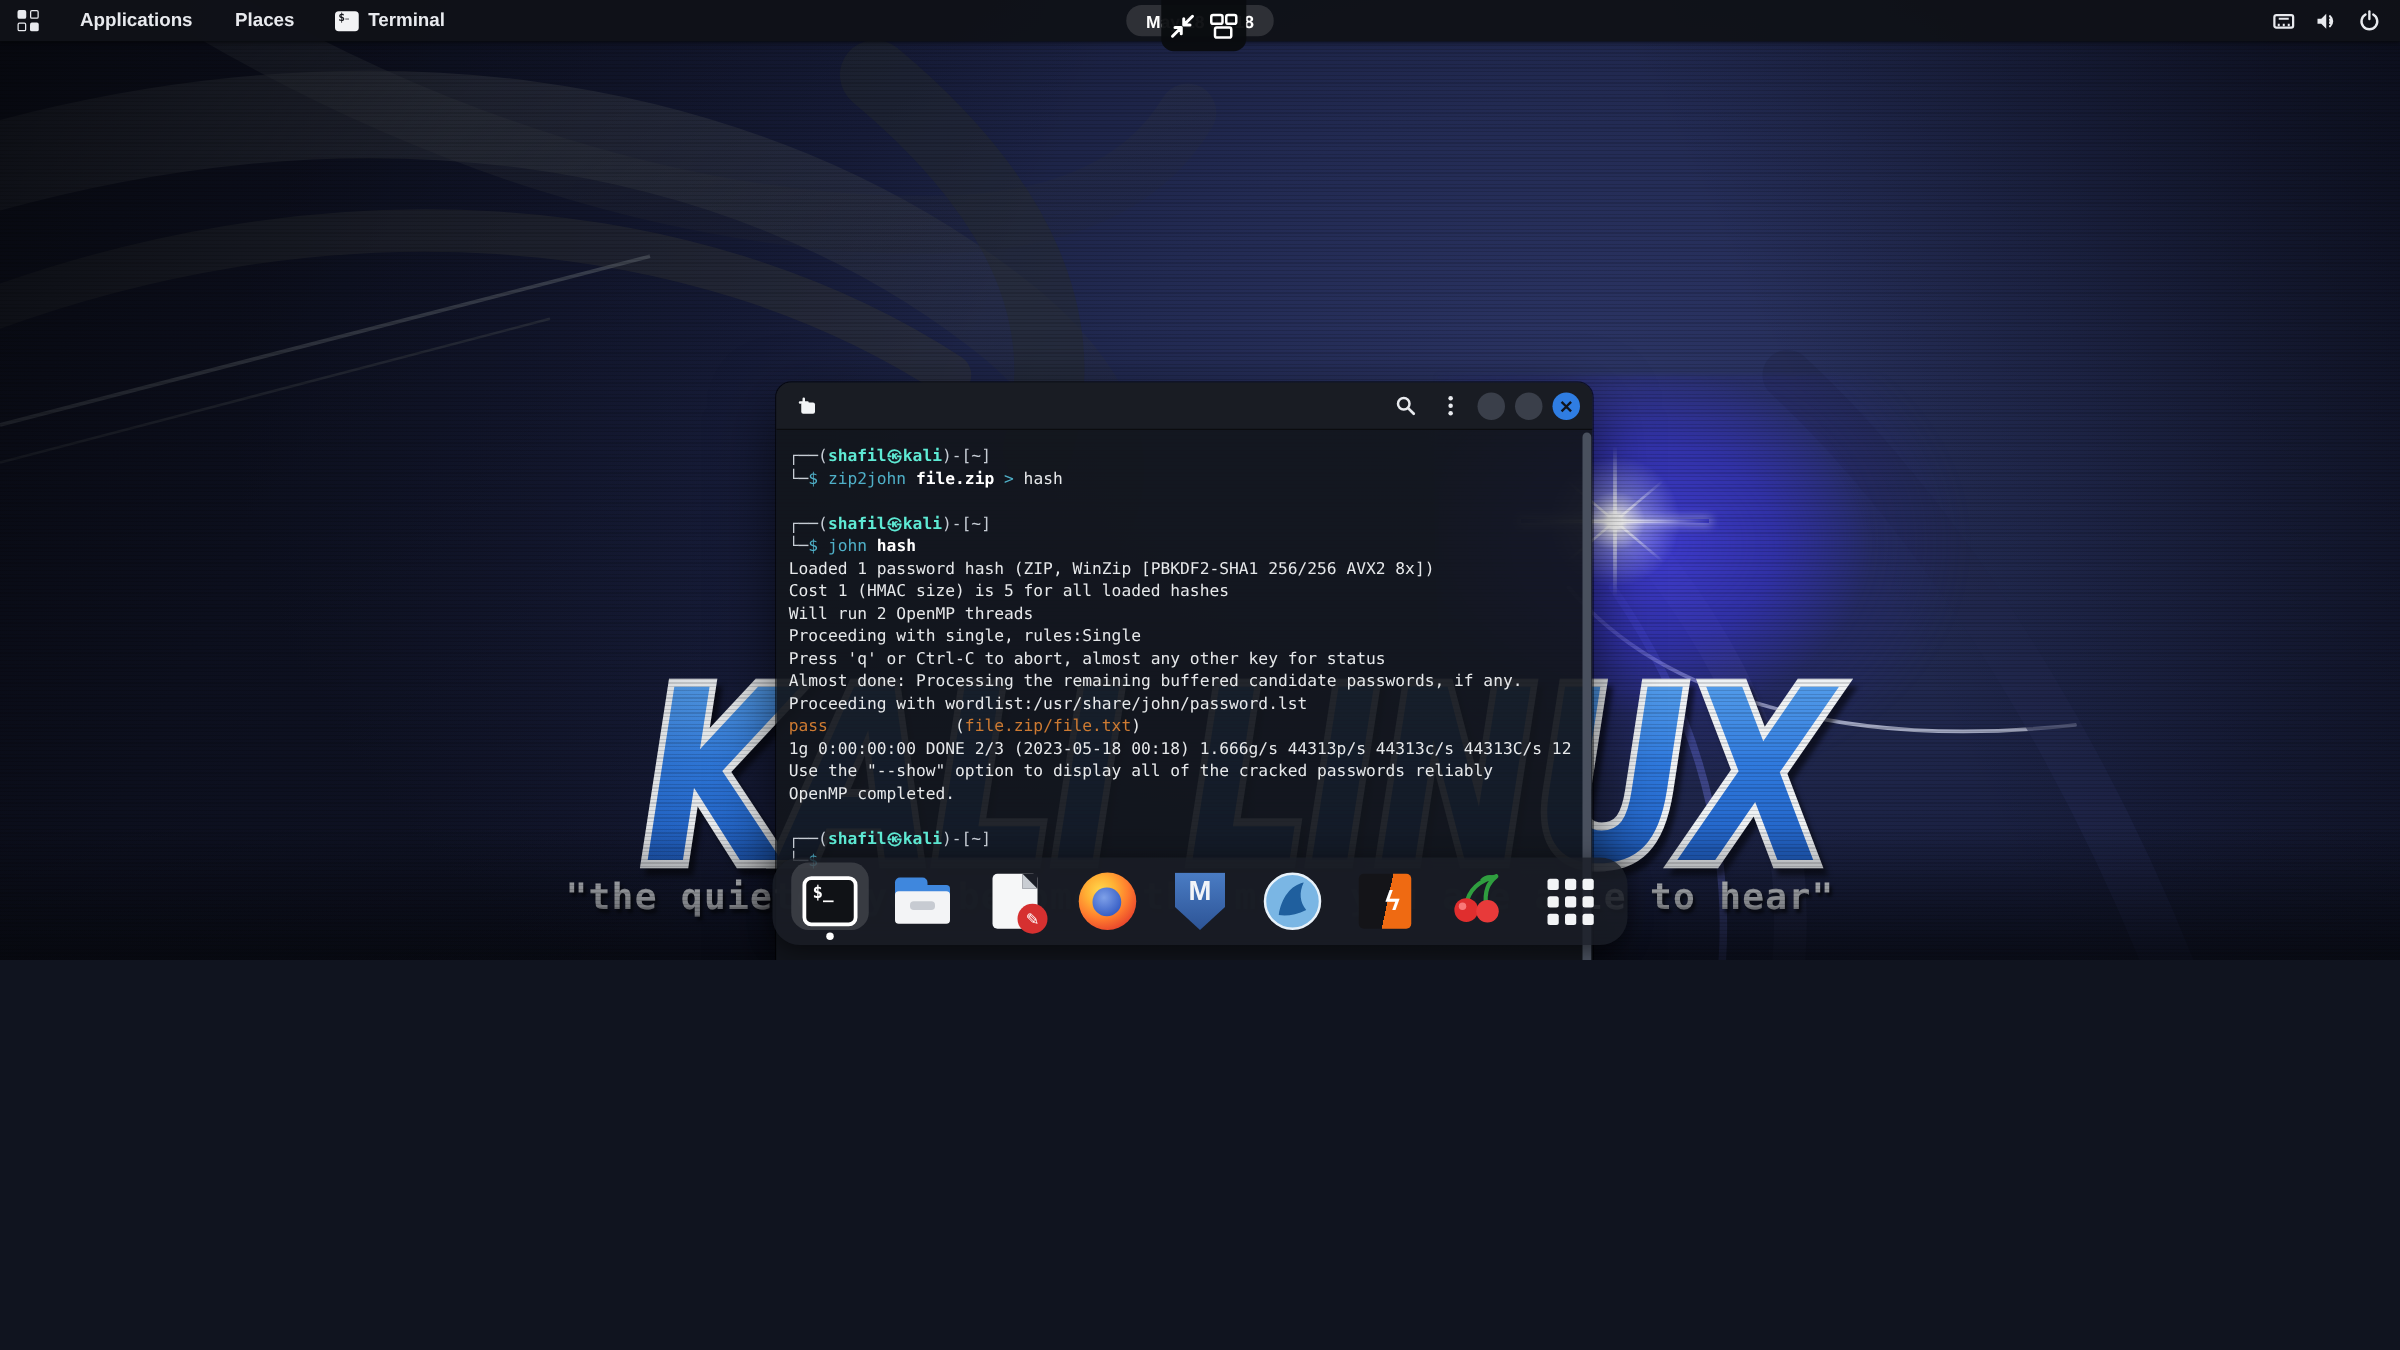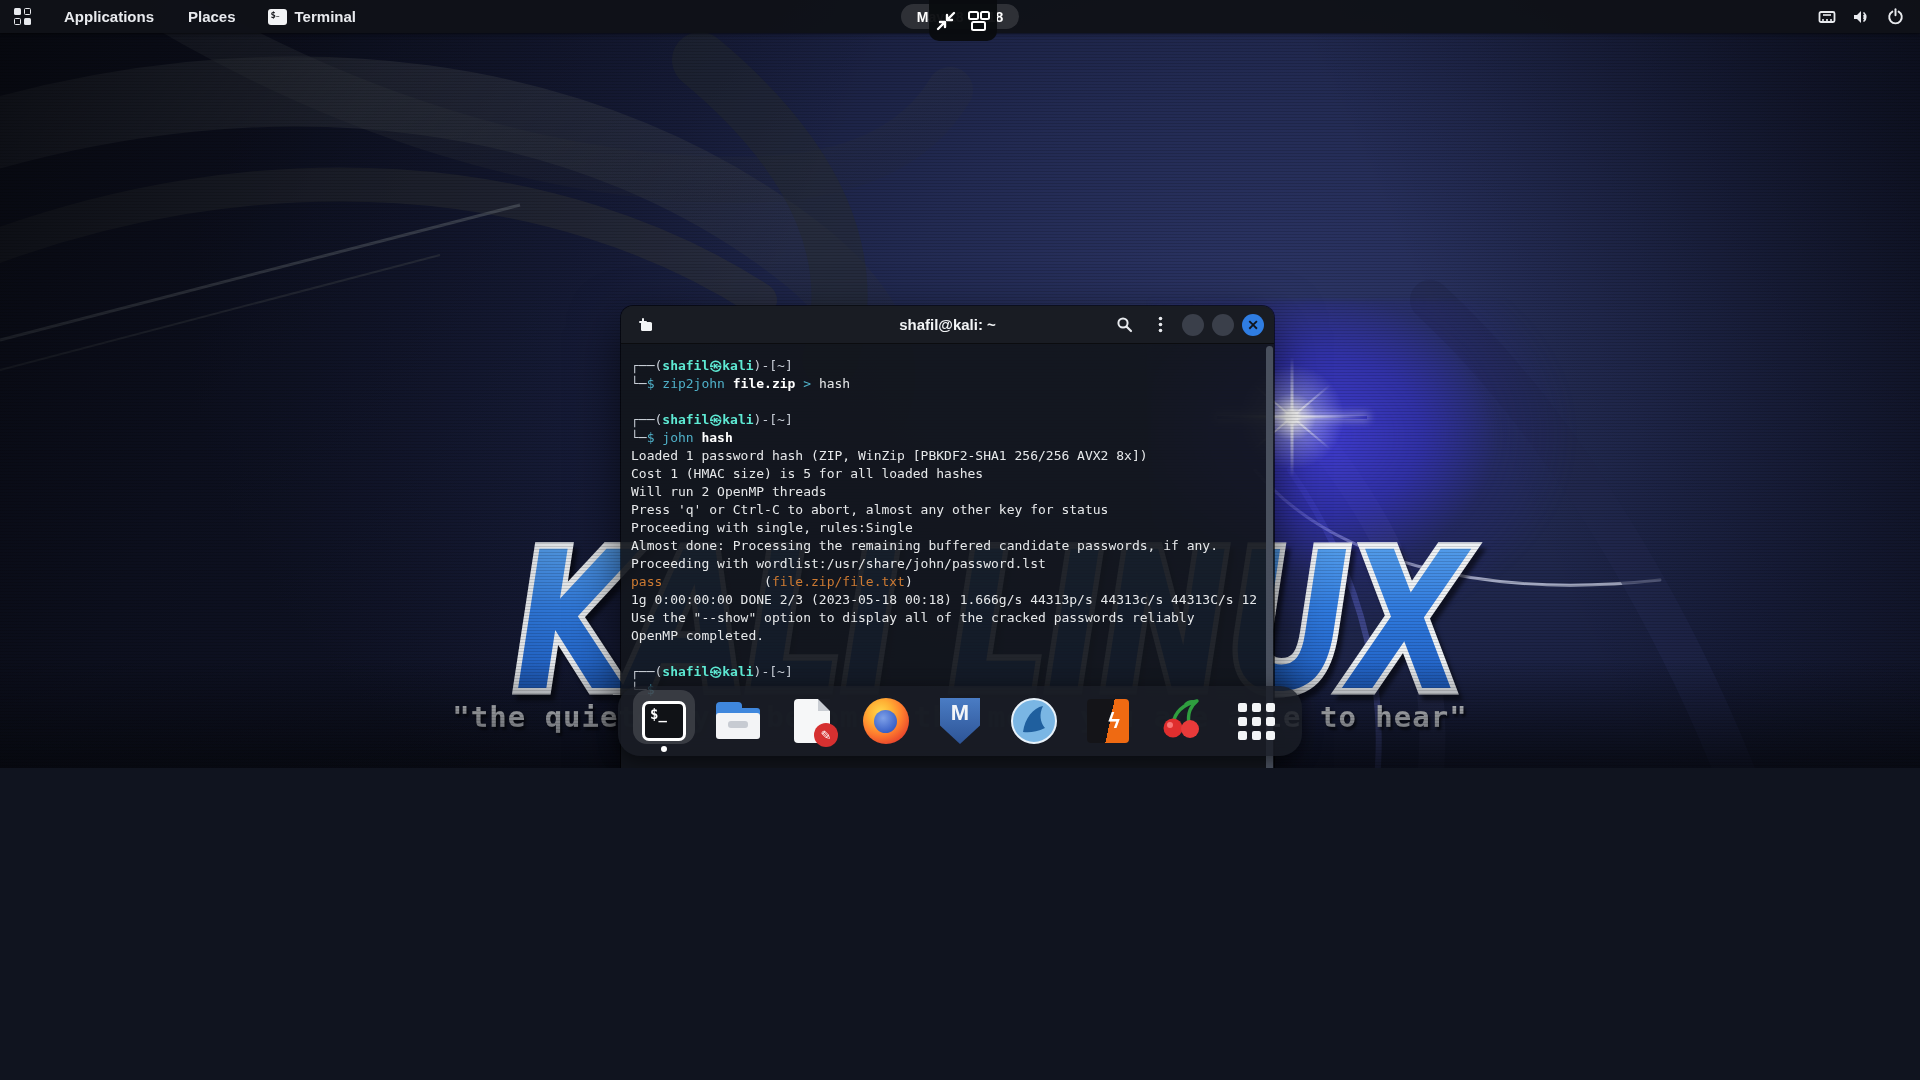--- a/index.html
+++ b/index.html
@@ -244,21 +244,20 @@
 
   <div class="term-win">
     <div class="term-titlebar">
       <div class="tab-new">
         <svg class="white-ic" width="18" height="18" viewBox="0 0 18 18">
           <rect x="4" y="6" width="11" height="9" rx="1.6" fill="#f2f4f6"></rect>
           <path d="M6 3 v6 M3 6 h6" stroke="#f2f4f6" stroke-width="2" stroke-linecap="round"></path>
           <path d="M6 3 v6 M3 6 h6" stroke="#1a1d24" stroke-width="0"></path>
         </svg>
       </div>
-      <div class="term-title">shafil@kali: ~</div>
       <div class="tt-right">
         <div class="tt-btn">
           <svg class="white-ic" width="17" height="17" viewBox="0 0 17 17">
             <circle cx="7" cy="7" r="4.6" fill="none" stroke="#e8eaee" stroke-width="2"></circle>
             <path d="M10.5 10.5 L15 15" stroke="#e8eaee" stroke-width="2.2" stroke-linecap="round"></path>
           </svg>
         </div>
         <div class="tt-btn">
           <svg class="white-ic" width="5" height="17" viewBox="0 0 5 17">
             <circle cx="2.5" cy="2.5" r="1.8" fill="#e8eaee"></circle>
@@ -275,22 +274,22 @@
     </div>
     <div class="term-body">
         <div class="term-line"><span class="c-frame">┌──(</span><span class="c-user">shafil㉿kali</span><span class="c-frame">)-[</span><span class="c-frame">~</span><span class="c-frame">]</span></div>
         <div class="term-line"><span class="c-frame">└─</span><span class="c-cmd">$ </span><span class="c-cmd">zip2john </span><span class="c-bold">file.zip </span><span class="c-cmd">&gt; </span><span class="c-out">hash</span></div>
         <div class="term-line"> </div>
         <div class="term-line"><span class="c-frame">┌──(</span><span class="c-user">shafil㉿kali</span><span class="c-frame">)-[</span><span class="c-frame">~</span><span class="c-frame">]</span></div>
         <div class="term-line"><span class="c-frame">└─</span><span class="c-cmd">$ </span><span class="c-cmd">john </span><span class="c-bold">hash</span></div>
         <div class="term-line"><span class="c-out">Loaded 1 password hash (ZIP, WinZip [PBKDF2-SHA1 256/256 AVX2 8x])</span></div>
         <div class="term-line"><span class="c-out">Cost 1 (HMAC size) is 5 for all loaded hashes</span></div>
         <div class="term-line"><span class="c-out">Will run 2 OpenMP threads</span></div>
+        <div class="term-line"><span class="c-out">Proceeding with single, rules:Single</span></div>
         <div class="term-line"><span class="c-out">Press 'q' or Ctrl-C to abort, almost any other key for status</span></div>
-        <div class="term-line"><span class="c-out">Proceeding with single, rules:Single</span></div>
         <div class="term-line"><span class="c-out">Almost done: Processing the remaining buffered candidate passwords, if any.</span></div>
         <div class="term-line"><span class="c-out">Proceeding with wordlist:/usr/share/john/password.lst</span></div>
         <div class="term-line"><span class="c-orange">pass</span><span class="c-out">             (</span><span class="c-orange">file.zip/file.txt</span><span class="c-out">)</span></div>
         <div class="term-line"><span class="c-out">1g 0:00:00:00 DONE 2/3 (2023-05-18 00:18) 1.666g/s 44313p/s 44313c/s 44313C/s 12</span></div>
         <div class="term-line"><span class="c-out">Use the "--show" option to display all of the cracked passwords reliably</span></div>
         <div class="term-line"><span class="c-out">OpenMP completed.</span></div>
         <div class="term-line"> </div>
         <div class="term-line"><span class="c-frame">┌──(</span><span class="c-user">shafil㉿kali</span><span class="c-frame">)-[</span><span class="c-frame">~</span><span class="c-frame">]</span></div>
         <div class="term-line"><span class="c-frame">└─</span><span class="c-cmd">$</span></div>
       </div>

